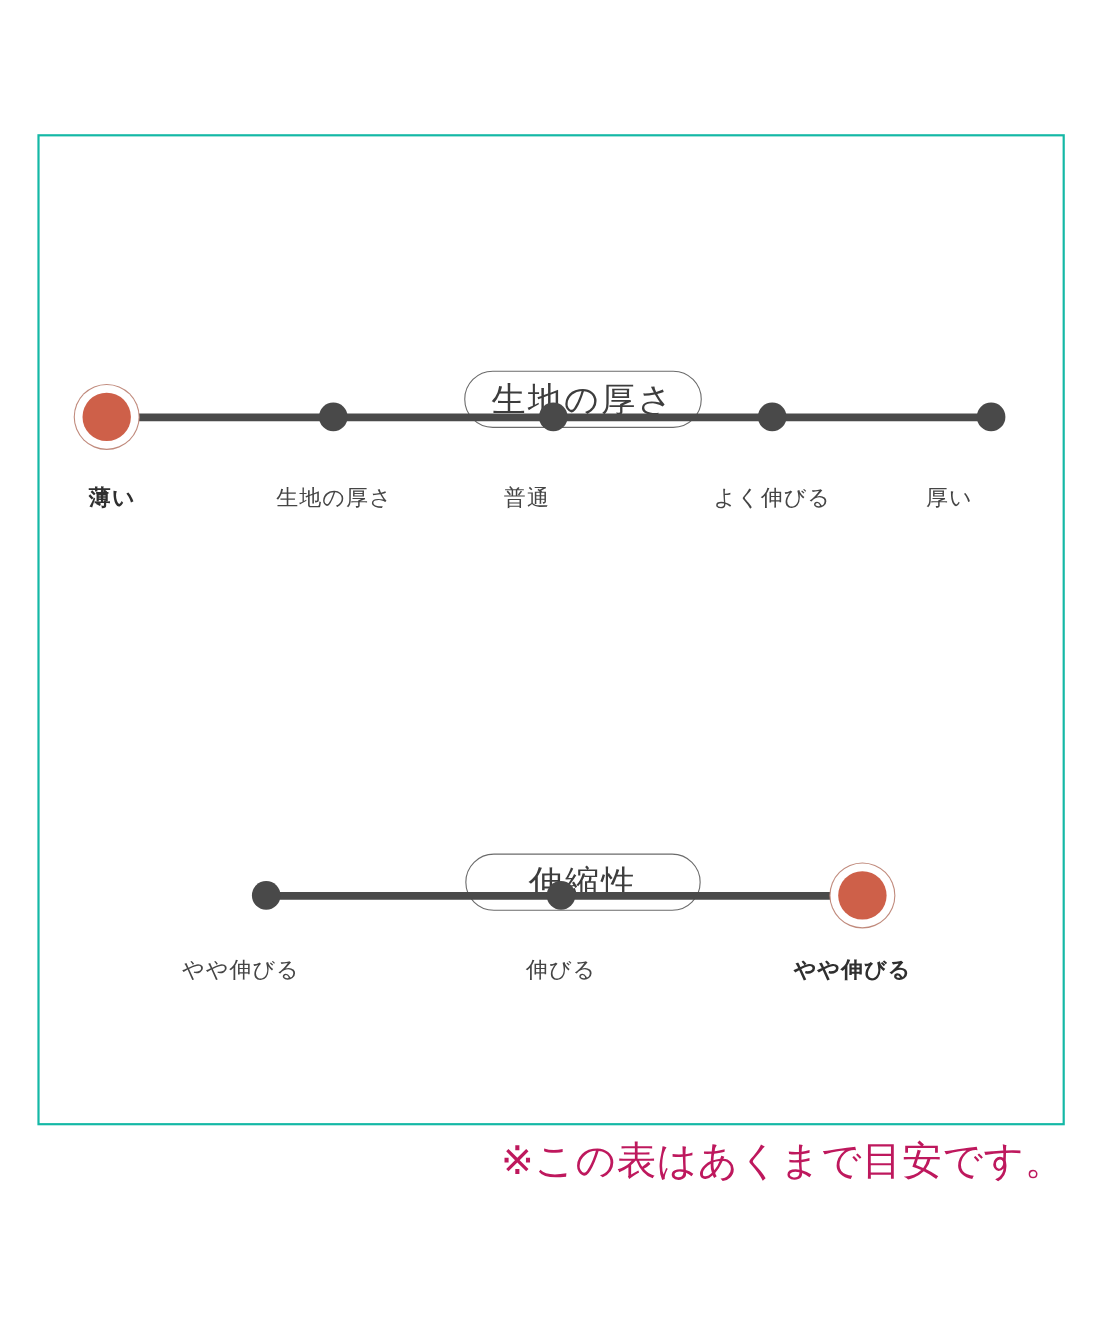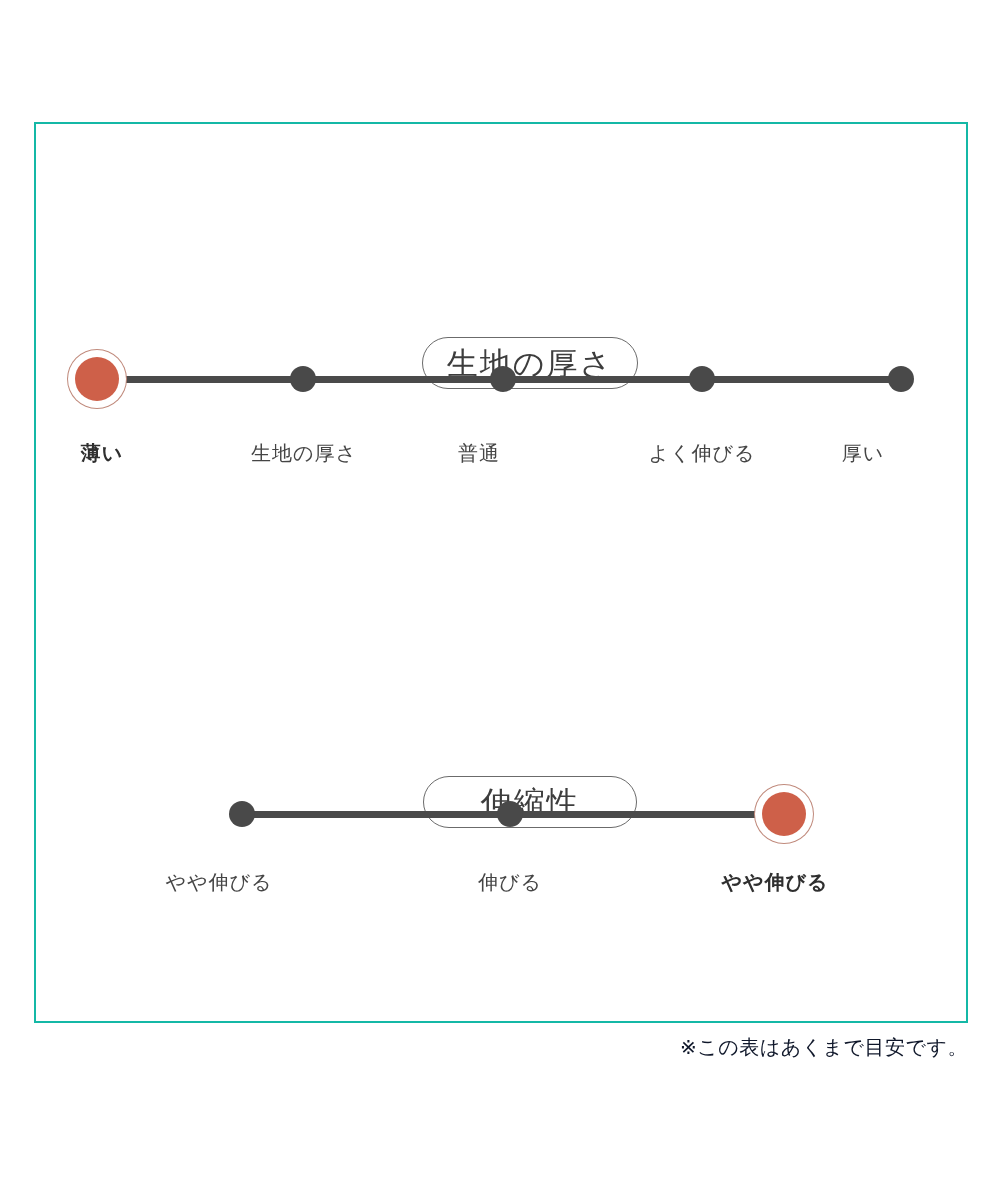--- a/index.html
+++ b/index.html
@@ -109,23 +109,23 @@
   #row-stretch { left: 0; top: 0; width: 1000px; height: 950px; }
   #row-stretch .scale-track { left: 242px; top: 811px; width: 542px; }
   #row-stretch .scale-dot  { top: 814px; }
   #row-stretch .scale-label { top: 872px; }
 
   
   #footnote {
     position: absolute;
     right: 32px;
     top: 1037px;
-    font-size: 20px;
+    font-size: 36px;
     line-height: 1;
-    color: #0f172a;
+    color: #be185d;
     letter-spacing: 0.5px;
     white-space: nowrap;
   }
 </style>
 </head>
 <body>
 
 <div id="spec-frame">
 
   <div class="section-badge" id="badge-thickness">

